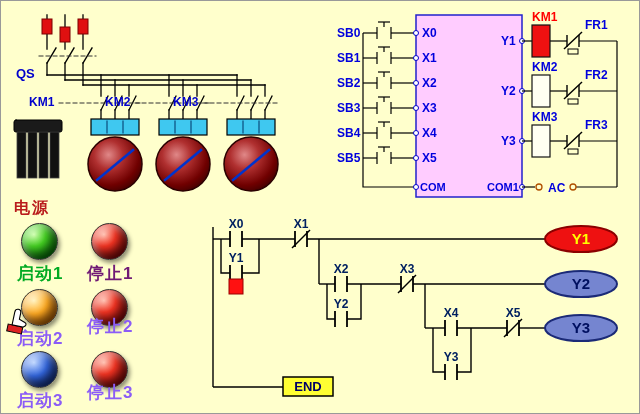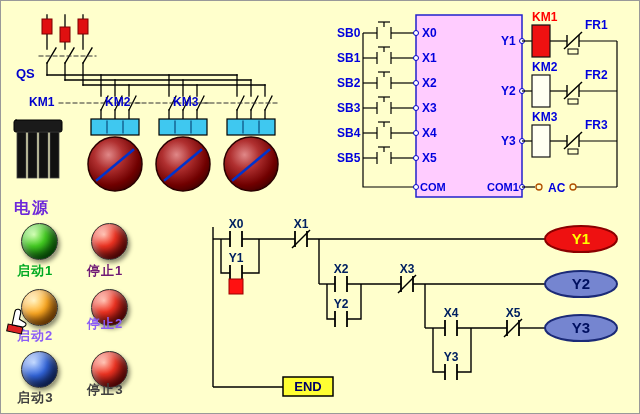--- a/index.html
+++ b/index.html
@@ -1,25 +1,25 @@
 <!DOCTYPE html>
 <html><head>
 <meta charset="utf-8">
 <style>
   * { margin:0; padding:0; box-sizing:border-box; }
   body { background:#777; font-family:"Liberation Sans", sans-serif; }
   #screen { position:relative; width:640px; height:414px; background:#FFFFCC; overflow:hidden; border:1px solid #999; margin:0 auto; }
   #schematic { position:absolute; left:0; top:0; }
   svg text { font-family:"Liberation Sans", sans-serif; }
-  .panel-label { position:absolute; font-weight:bold; font-size:13px; letter-spacing:1px; white-space:nowrap; }
+  .panel-label { position:absolute; font-weight:bold; font-size:17px; letter-spacing:1px; white-space:nowrap; }
   .lbl-green  { color:#00AA22; }
   .lbl-red    { color:#701a75; }
   .lbl-orange { color:#8b5cf6; }
-  .lbl-dark   { color:#404040;font-family:Liberation Mono, monospace; }
-  .power-label { position:absolute; left:13px; top:197px; font-weight:bold; font-size:16px; color:#6d28d9; letter-spacing:2px; }
+  .lbl-dark   { color:#8b5cf6; }
+  .power-label { position:absolute; left:13px; top:197px; font-weight:bold; font-size:16px; color:#b91c1c; letter-spacing:2px; }
   .push-btn { position:absolute; width:37px; height:37px; border-radius:50%; border:1px solid #333; cursor:pointer;
               box-shadow: 2px 3px 4px rgba(0,0,0,.45), inset -5px -6px 9px rgba(0,0,0,.5), inset 4px 5px 7px rgba(255,255,255,.45); }
   .btn-green  { background: radial-gradient(circle at 34% 30%, #CCFFAA 0%, #44CC22 35%, #0A7A0A 75%, #054505 100%); }
   .btn-red    { background: radial-gradient(circle at 34% 30%, #FFBBAA 0%, #EE3322 35%, #8A0A0A 75%, #450505 100%); }
   .btn-orange { background: radial-gradient(circle at 34% 30%, #FFF2BB 0%, #FFAA22 40%, #AA5500 85%); }
   .btn-blue   { background: radial-gradient(circle at 34% 30%, #BBD4FF 0%, #3366DD 40%, #112A77 85%); }
   .hand-cursor { position:absolute; left:3px; top:305px; }
 </style>
 </head>
 <body>

